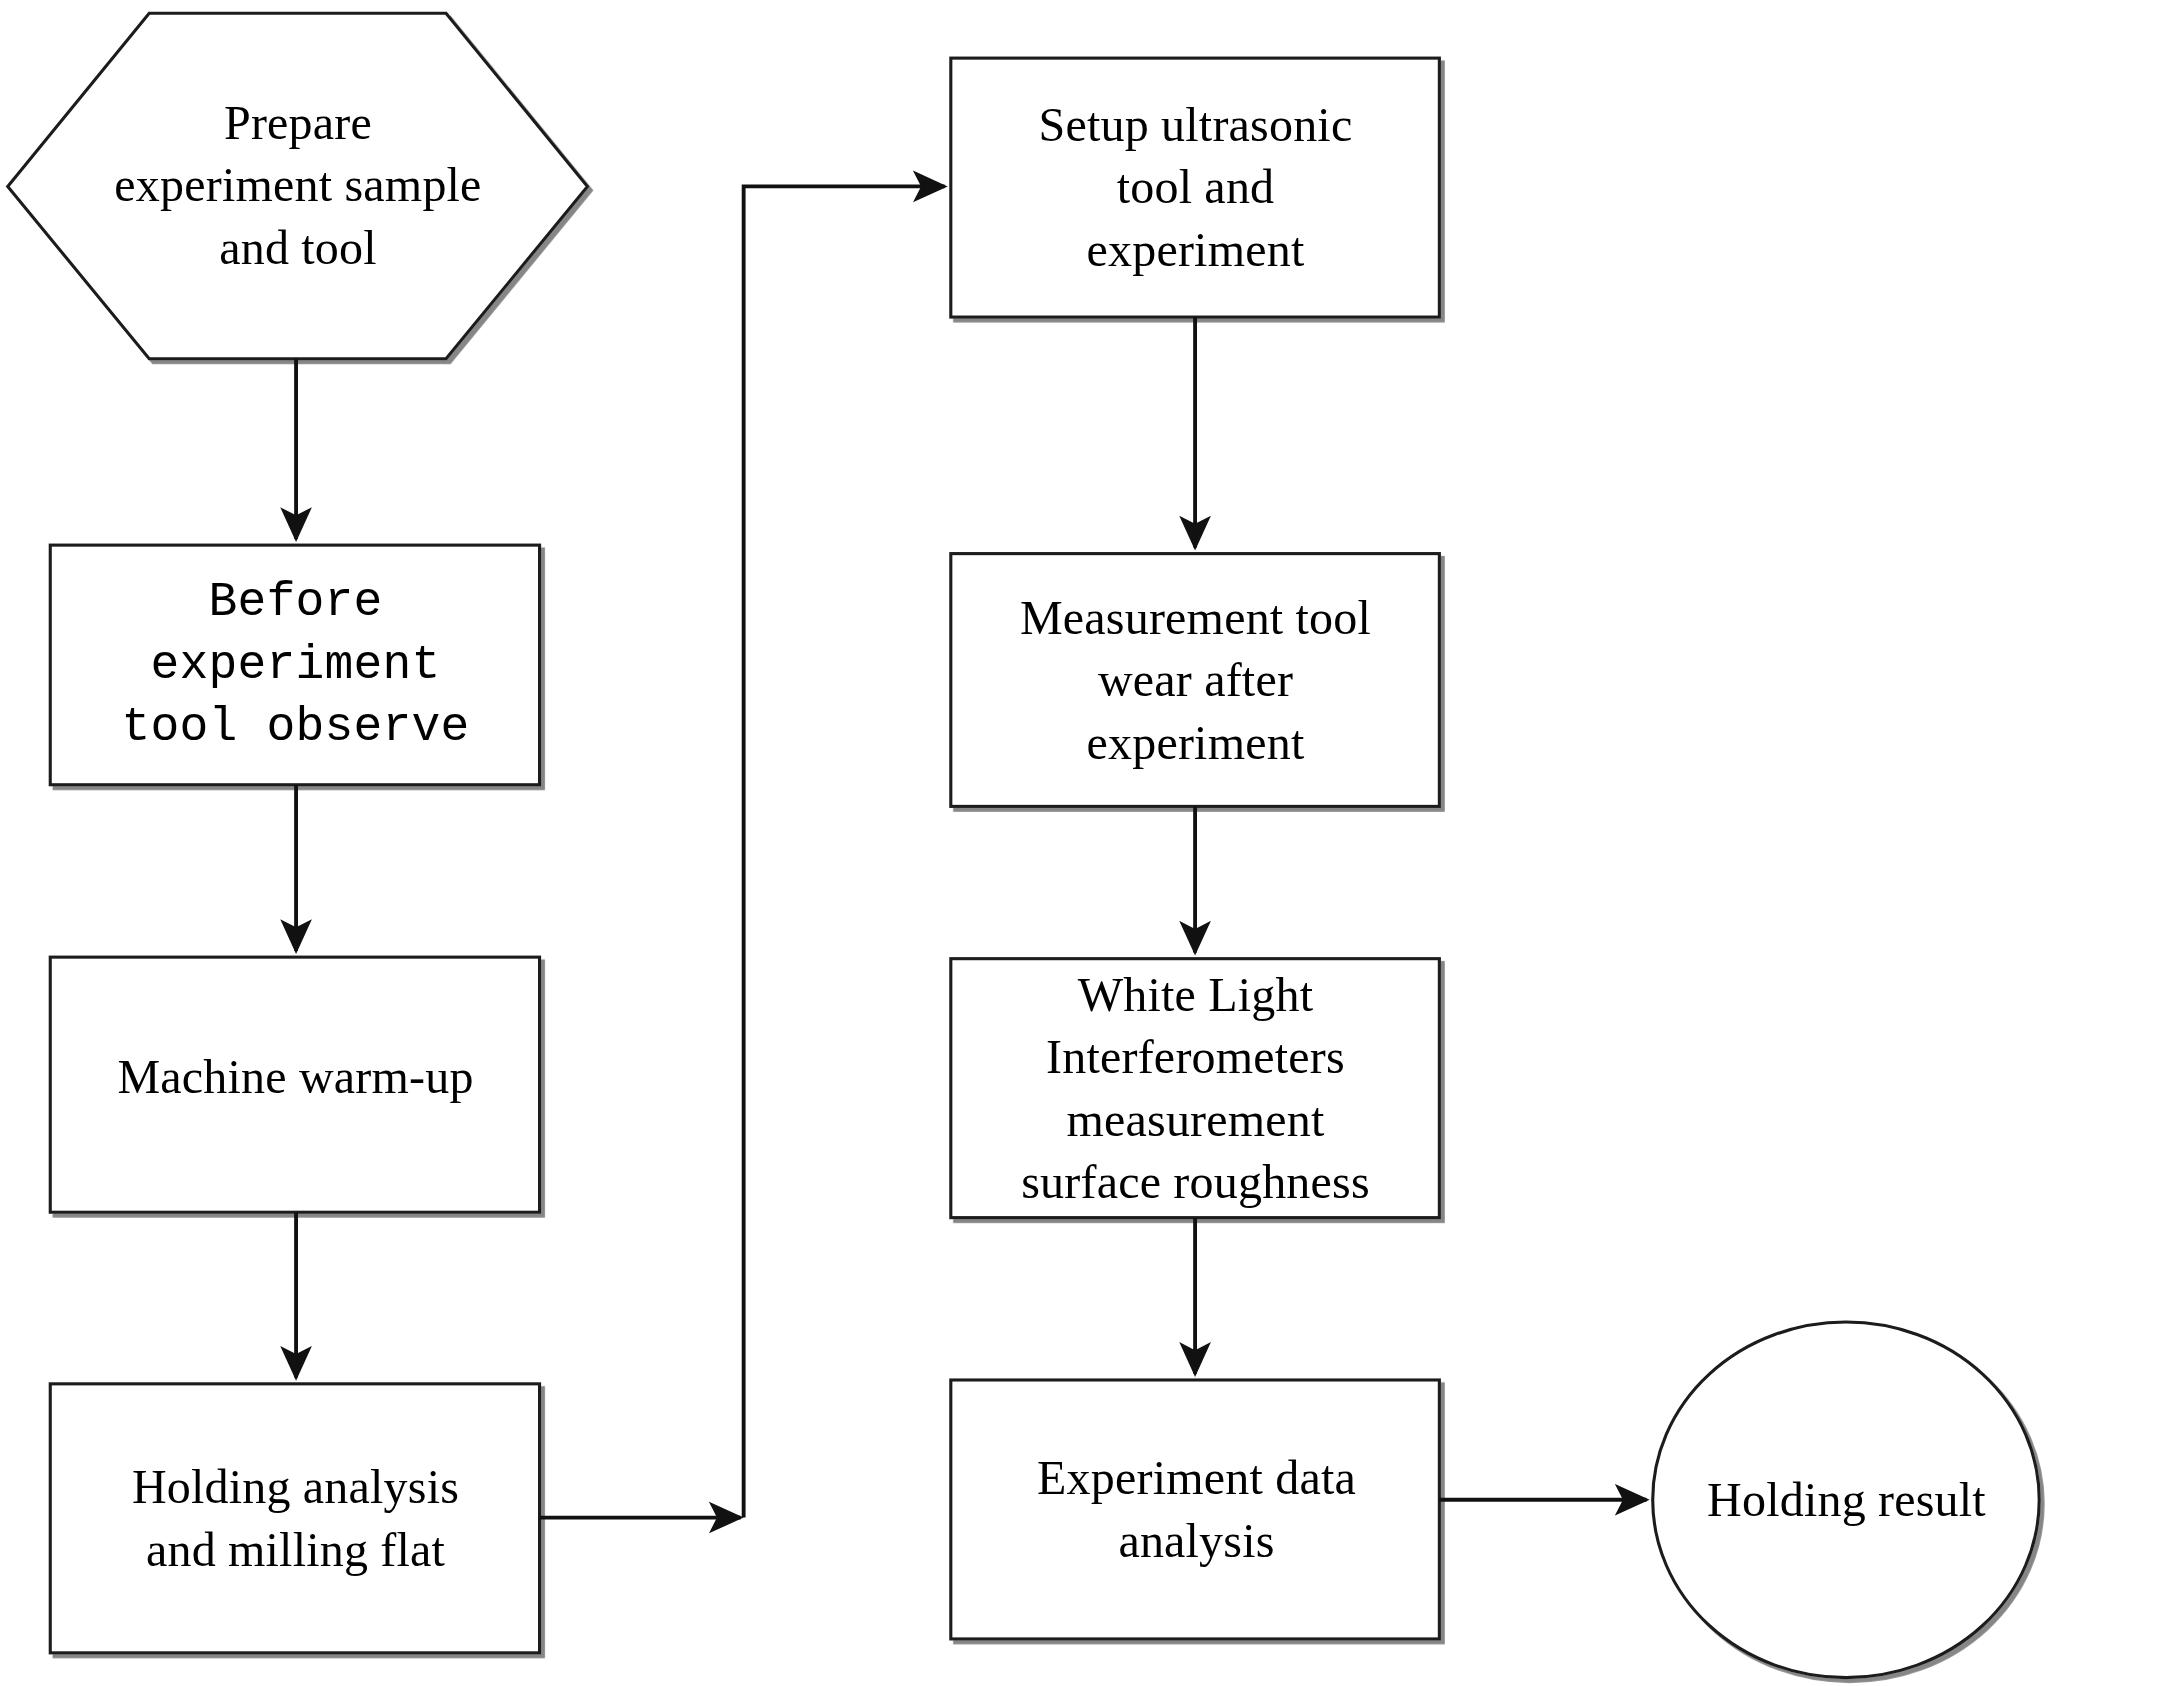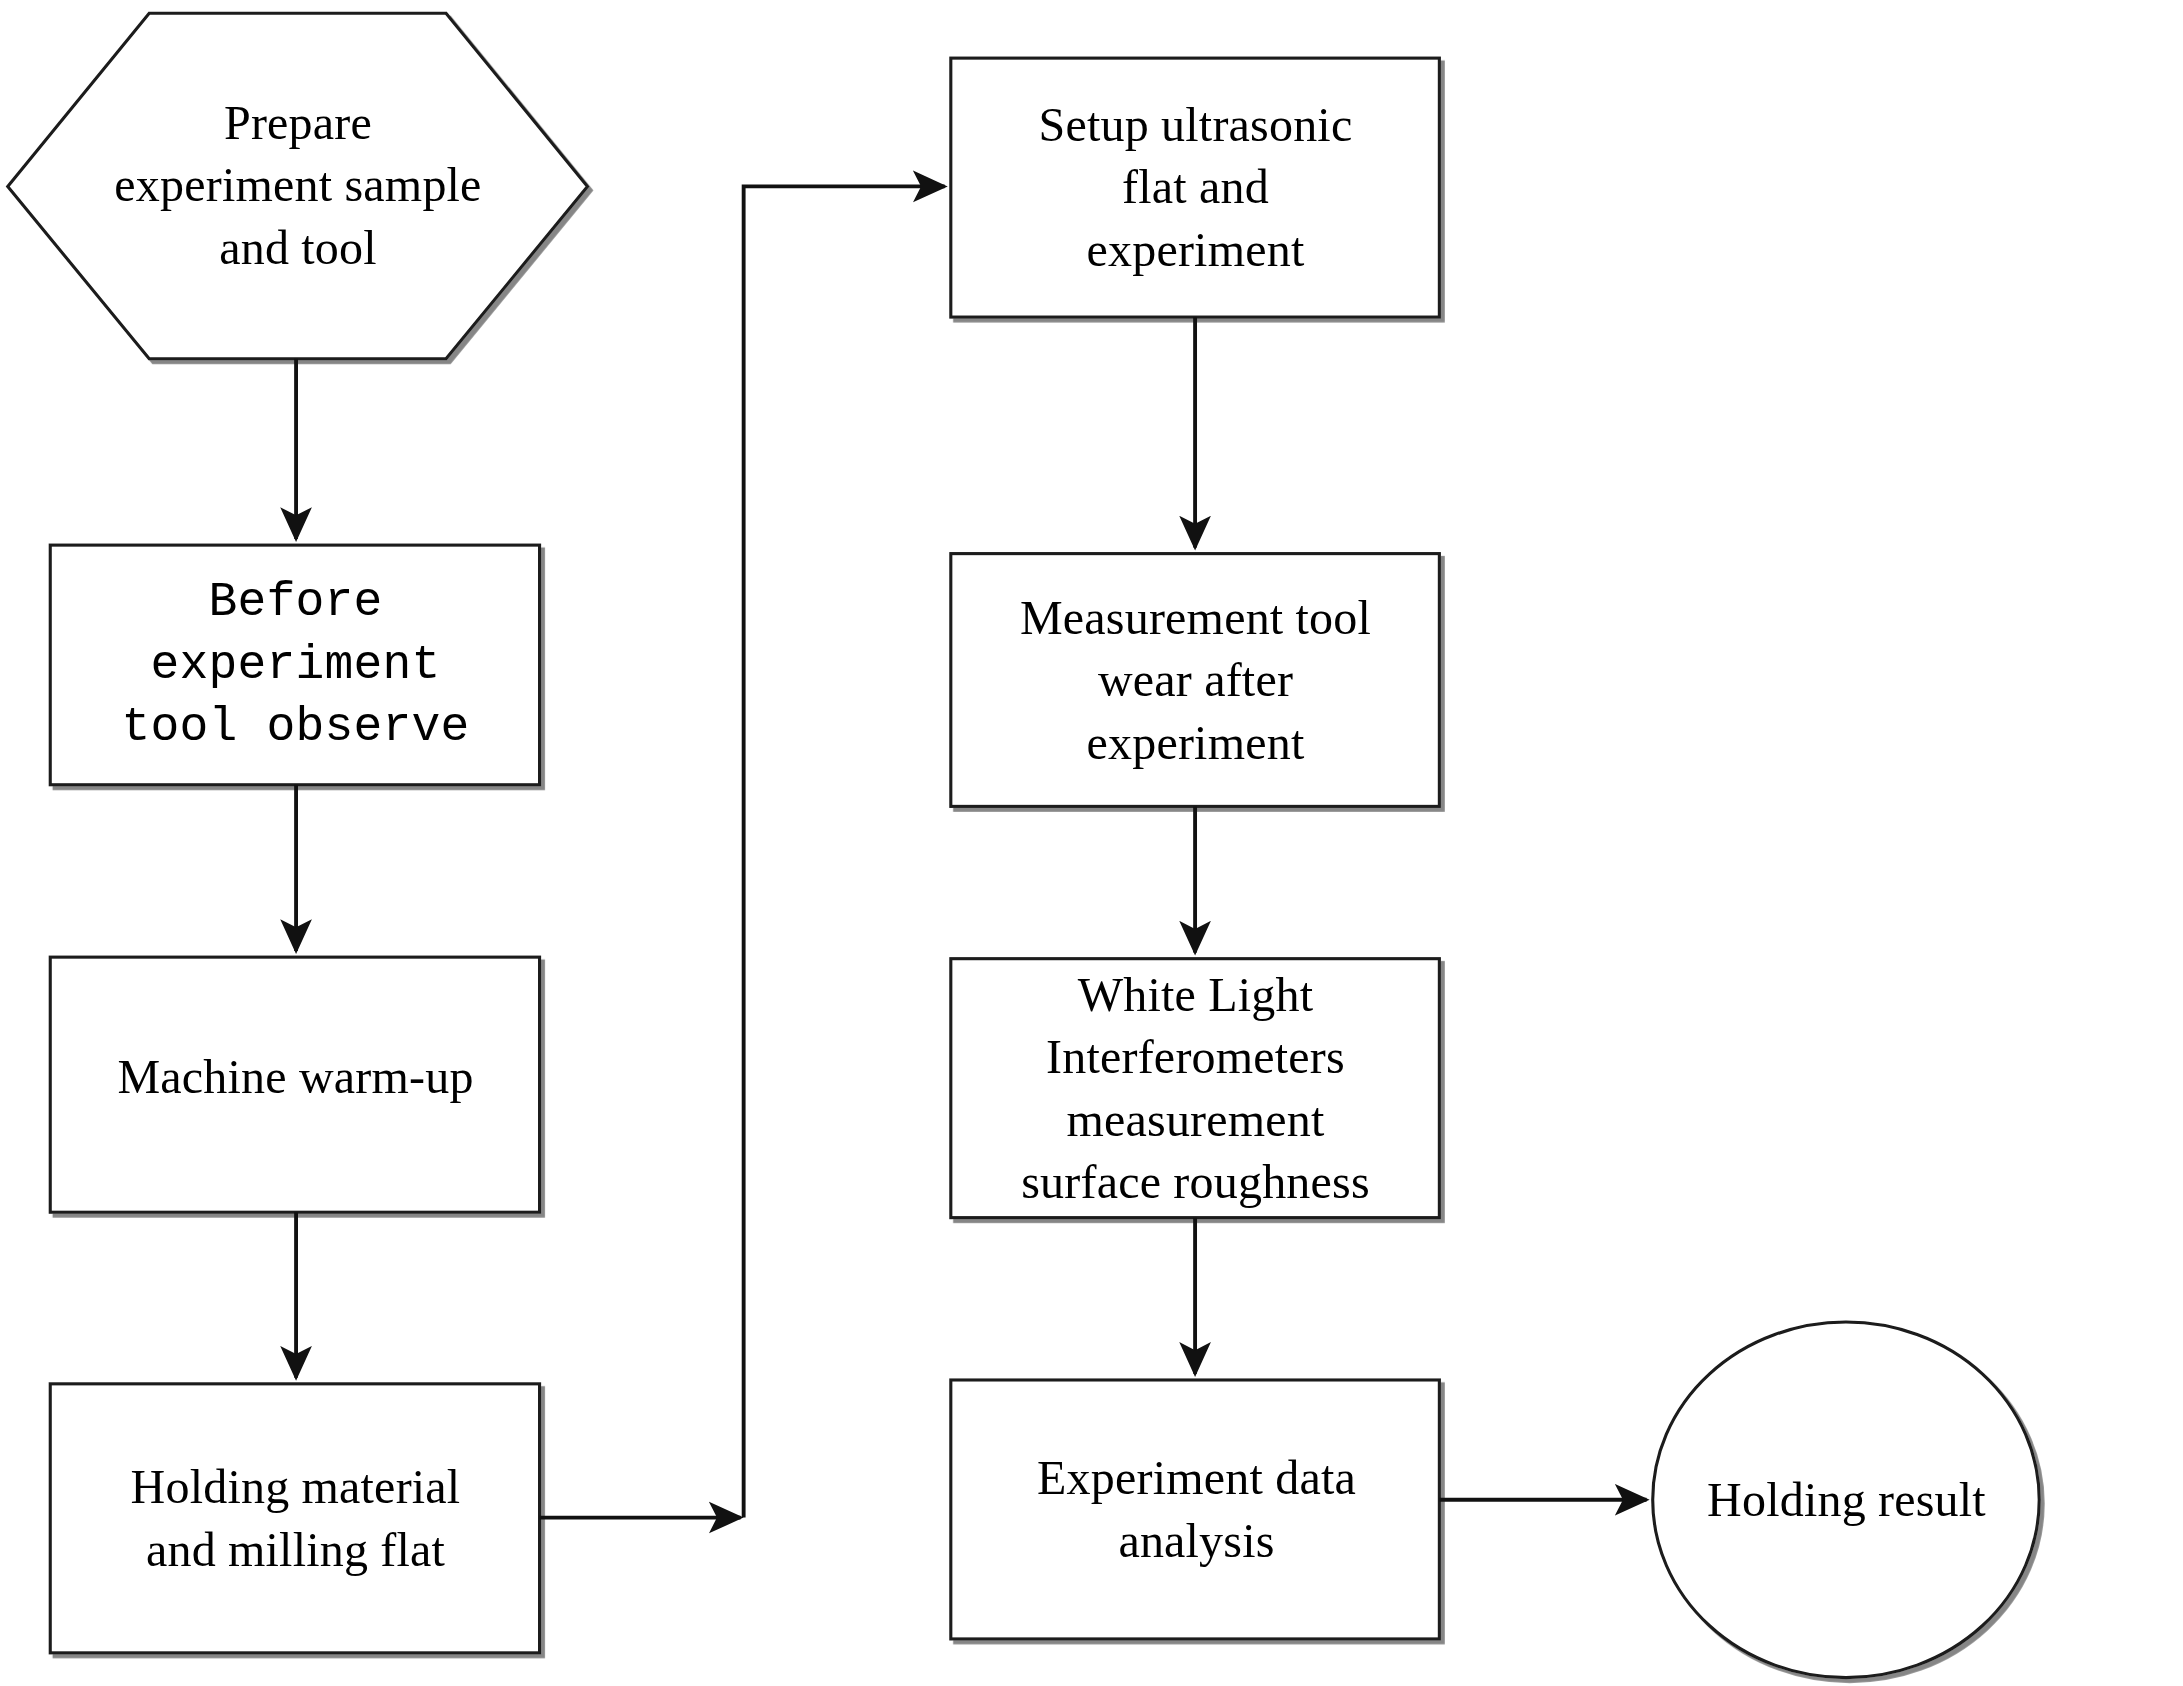--- a/index.html
+++ b/index.html
@@ -95,25 +95,25 @@
 
   <div class="node-label" style="left:93px; top:62px; width:410px; height:247px;">Prepare
 experiment sample
 and tool</div>
 
   <div class="node-label" style="left:56px; top:545px; width:479px; height:240px;font-family:Liberation Mono, monospace;">Before experiment
 tool observe</div>
 
   <div class="node-label" style="left:56px; top:957px; width:479px; height:240px;">Machine warm-up</div>
 
-  <div class="node-label" style="left:56px; top:1384px; width:479px; height:269px;">Holding material
+  <div class="node-label" style="left:56px; top:1384px; width:479px; height:269px;">Holding analysis
 and milling flat</div>
 
   <div class="node-label" style="left:959px; top:58px; width:473px; height:259px;">Setup ultrasonic
-flat and
+tool and
 experiment</div>
 
   <div class="node-label" style="left:959px; top:554px; width:473px; height:253px;">Measurement tool
 wear after
 experiment</div>
 
   <div class="node-label" style="left:959px; top:959px; width:473px; height:259px;">White Light
 Interferometers
 measurement
 surface roughness</div>

